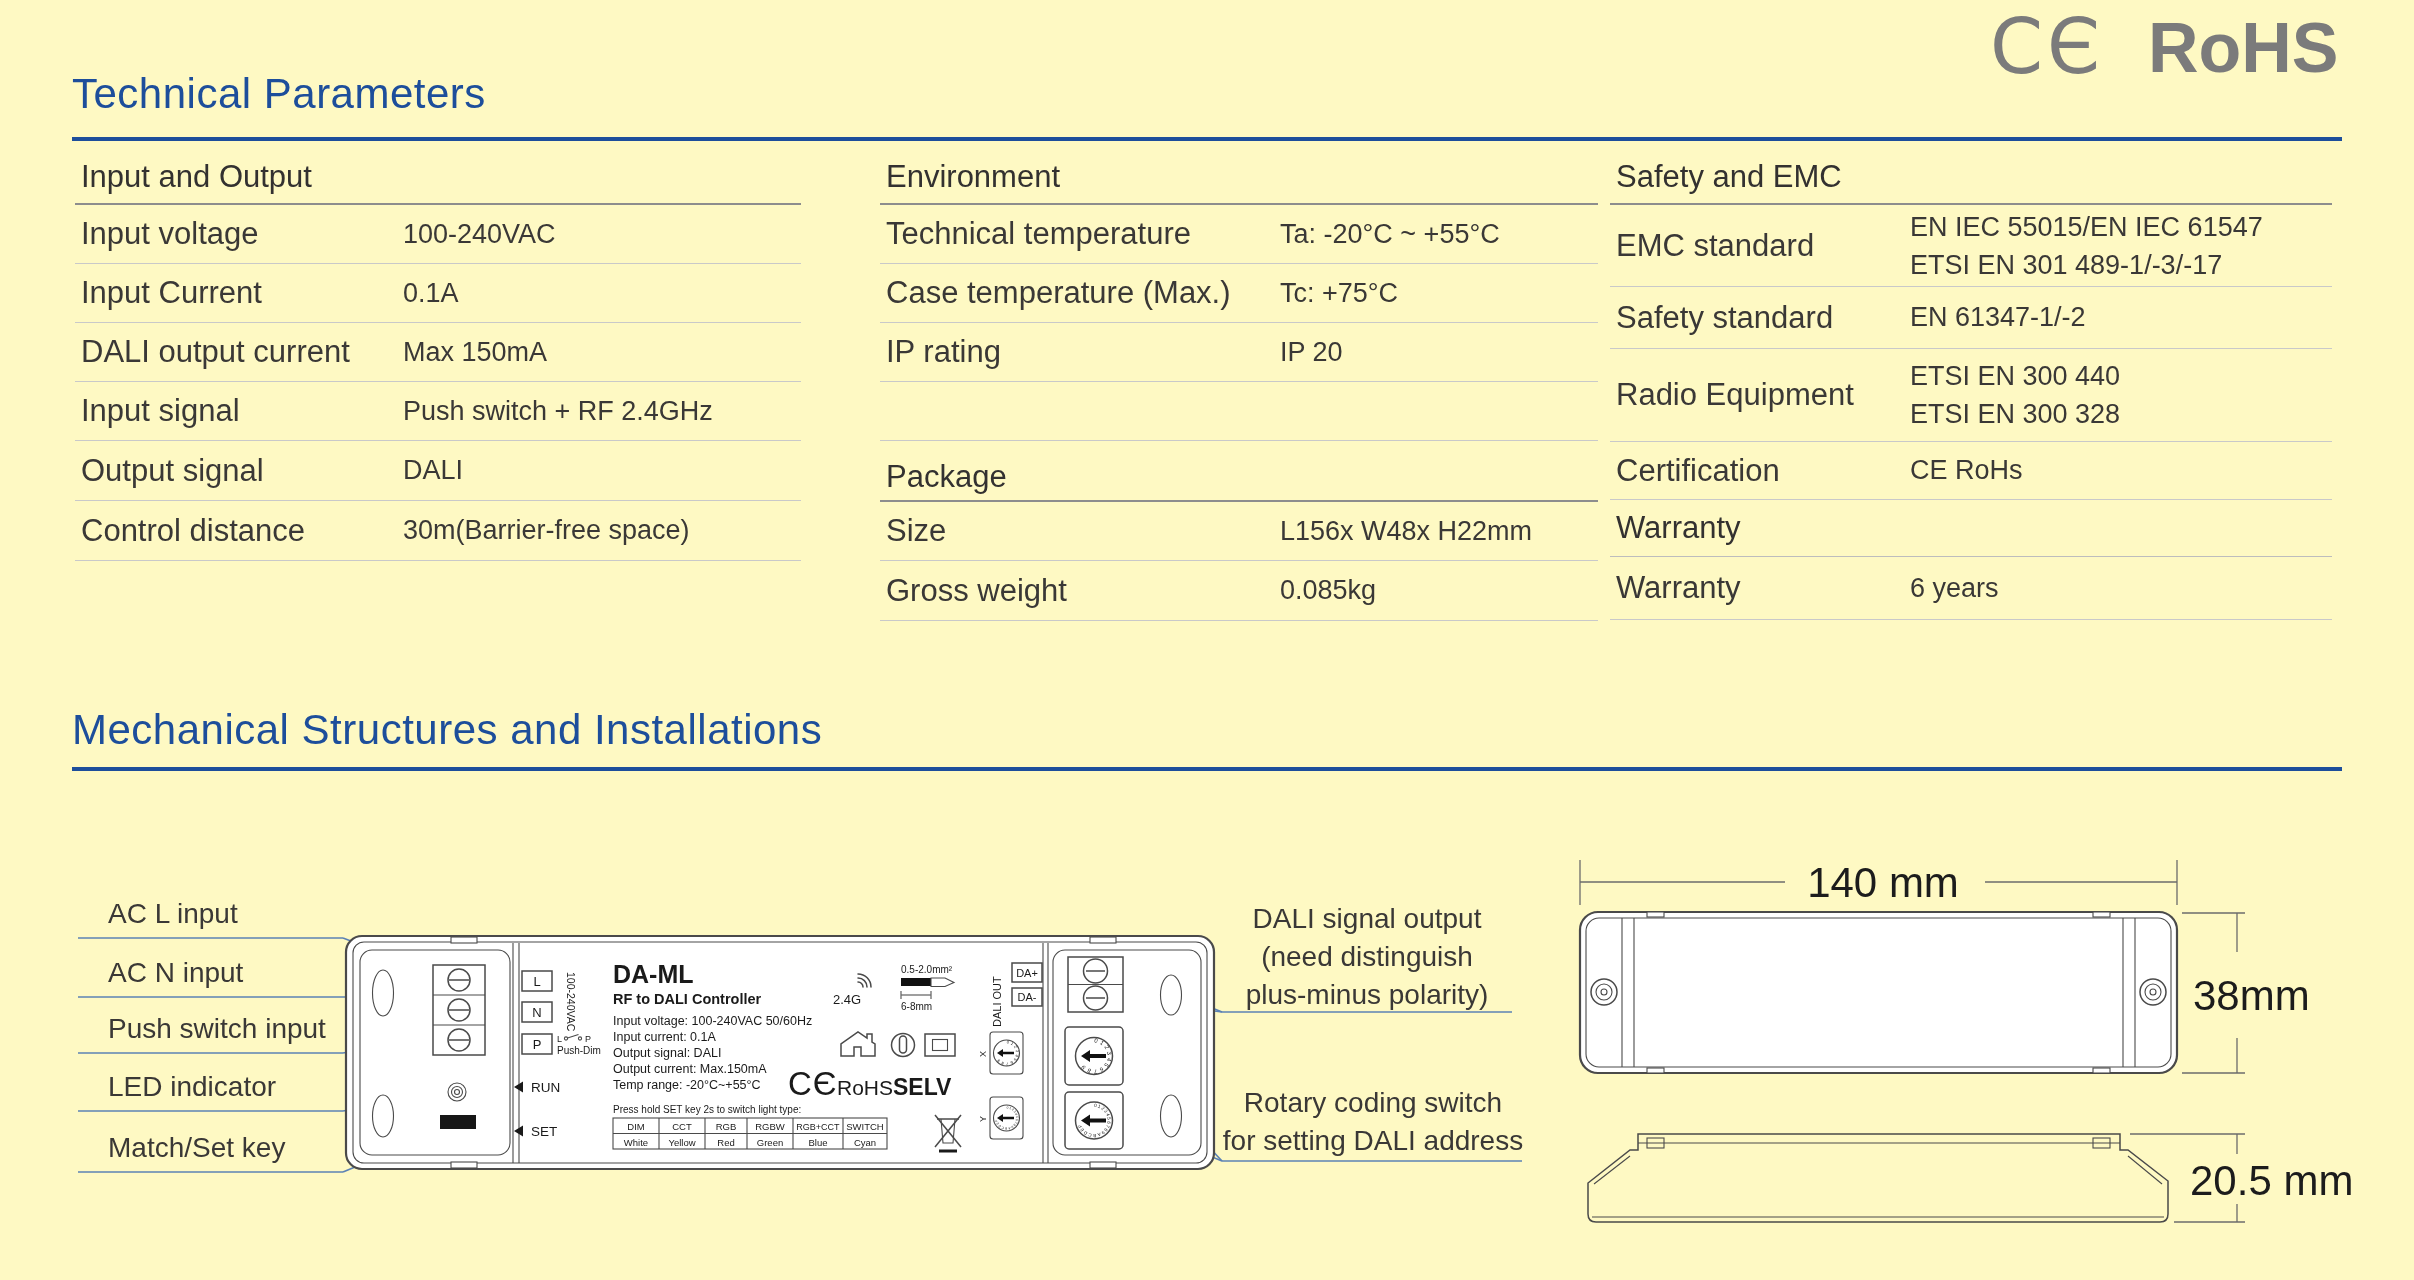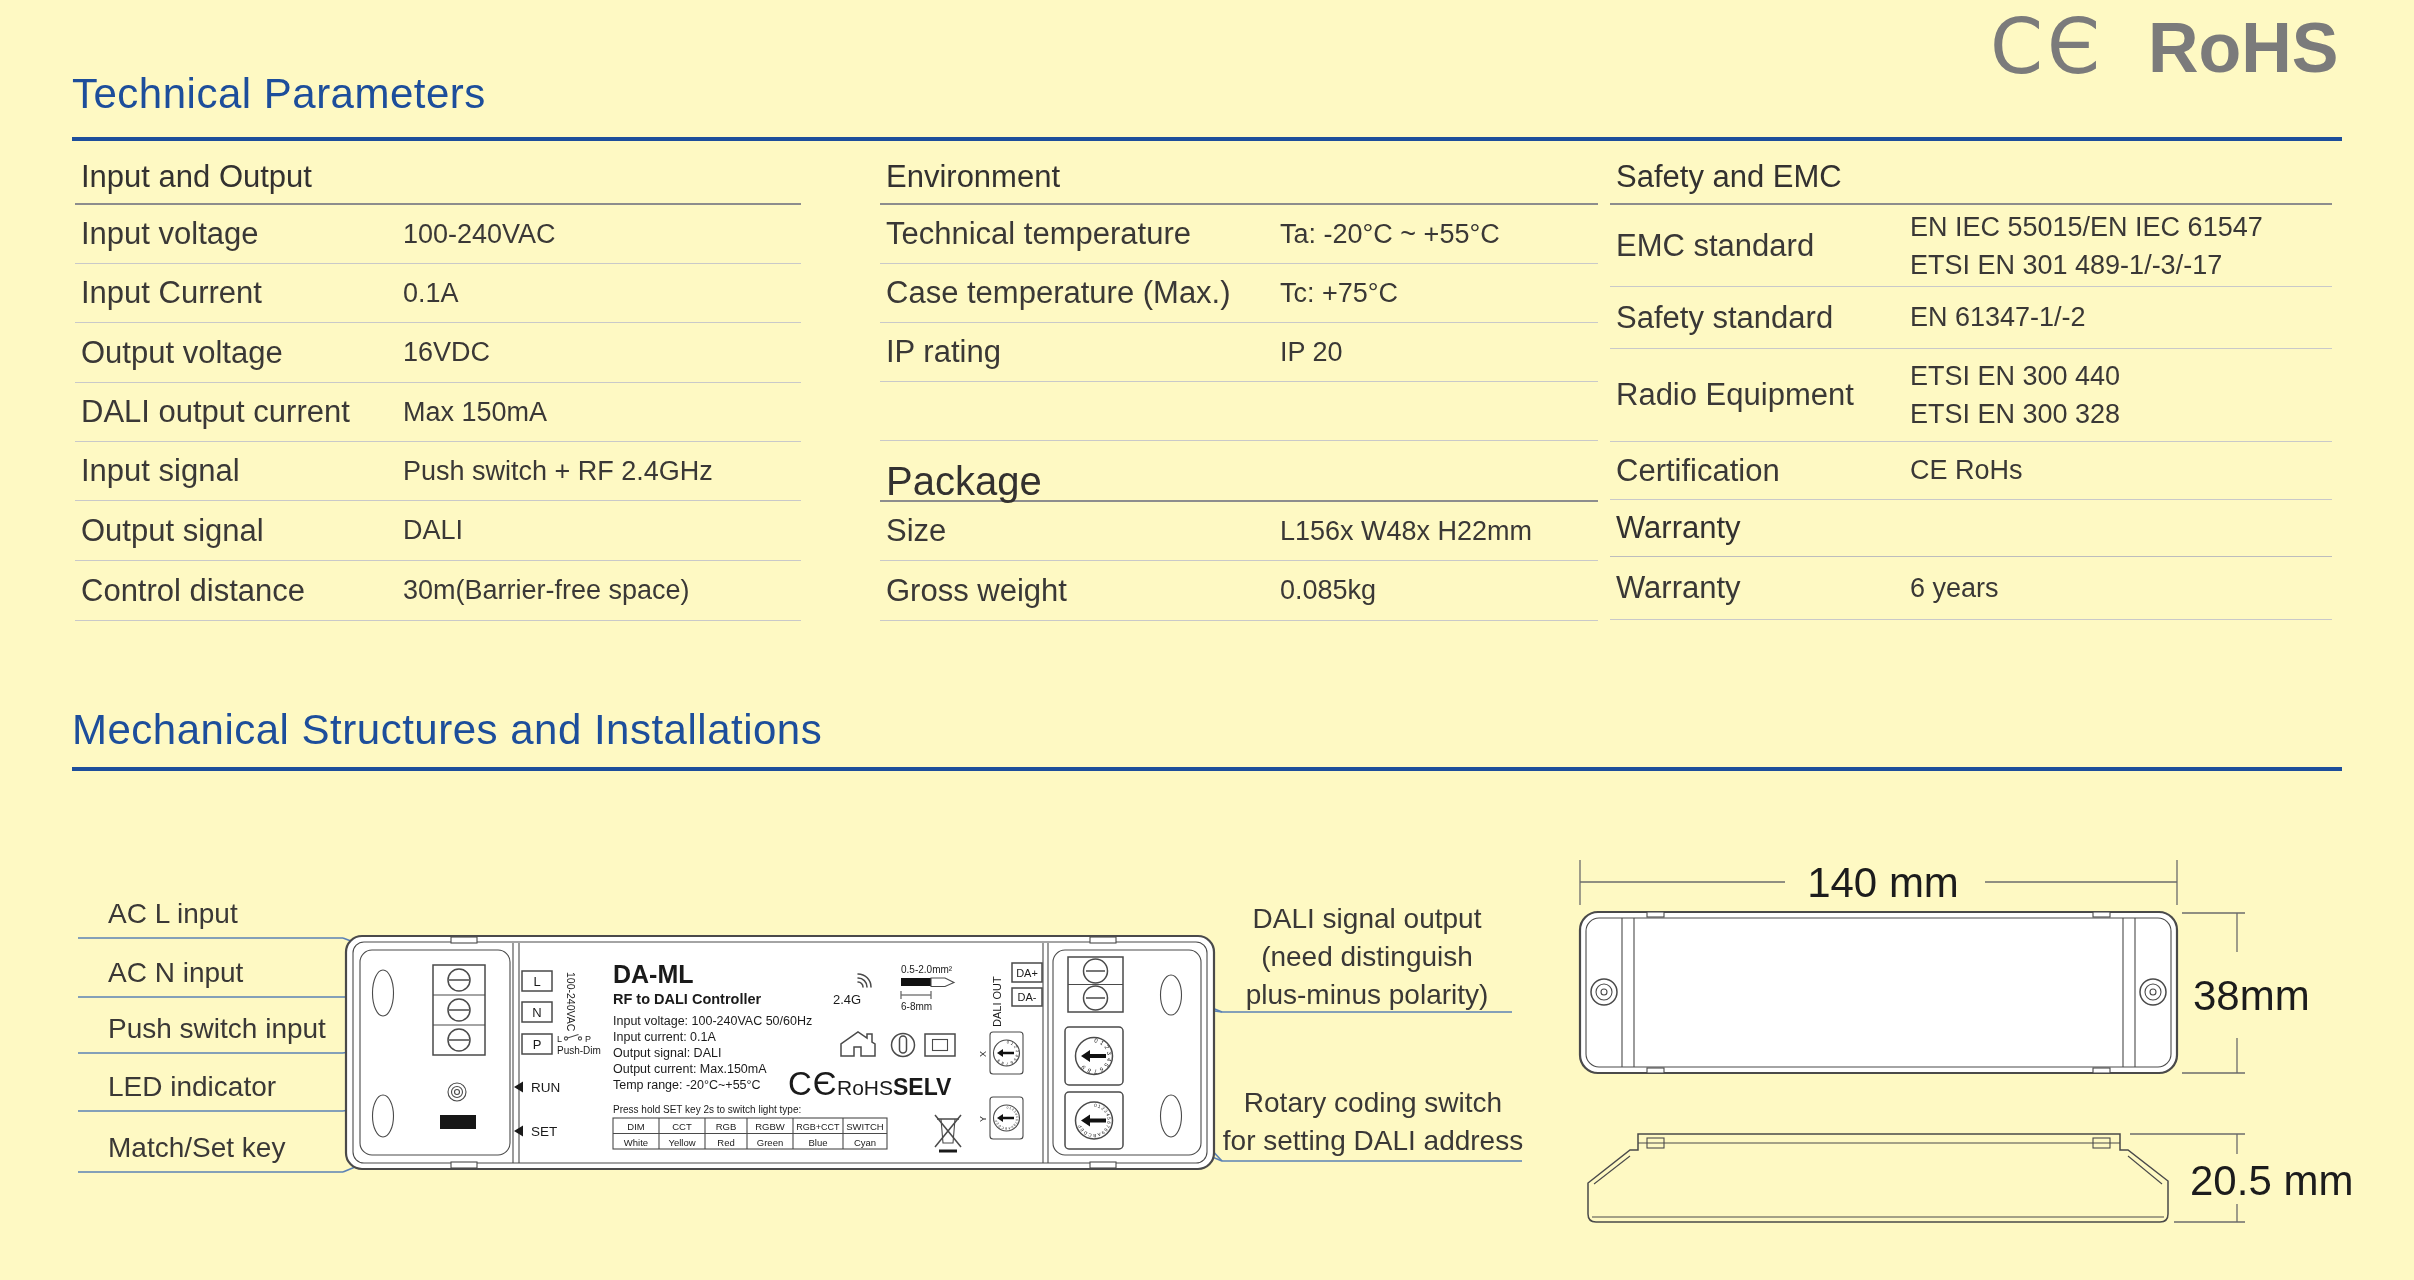--- a/index.html
+++ b/index.html
@@ -15,21 +15,21 @@
   
   .t-col{position:absolute;top:150px;}
   #col1{left:75px;width:726px;}
   #col2{left:847px;width:718px;margin-left:33px;}
   #col3{left:1610px;width:722px;}
   .t-head{box-sizing:border-box;height:55px;border-bottom:2px solid #8d8d8d;display:flex;align-items:center;
           padding-left:6px;font-size:31px;color:#333130;}
   .t-subhead{box-sizing:border-box;height:57px;border-bottom:1.5px solid #bdbdbd;display:flex;align-items:center;
           padding-left:6px;font-size:31px;color:#333130;}
   .t-subhead2{box-sizing:border-box;margin-top:18px;height:43px;border-bottom:2px solid #8d8d8d;display:flex;
-          align-items:flex-start;padding-left:6px;font-size:40px;color:#333130;}
+          align-items:flex-start;padding-left:6px;font-size:31px;color:#333130;}
   .t-row{box-sizing:border-box;position:relative;border-bottom:1.5px solid #c9c9c9;display:flex;align-items:center;}
   .h59{height:59px}.h60{height:60px}.h82{height:82px}.h62{height:62px}.h93{height:93px}.h58{height:58px}.h63{height:63px}
   .t-row .lbl{padding-left:6px;font-size:31px;white-space:nowrap;}
   .t-row .val{position:absolute;left:328px;font-size:27px;white-space:nowrap;}
   #col2 .t-row .val{left:400px;}
   #col3 .t-row .val{left:300px;}
   .val.two{line-height:38px;}
   
   .callout{position:absolute;font-size:28px;color:#3a3836;white-space:nowrap;}
   .callout.center{text-align:center;white-space:normal;line-height:38px;}
@@ -59,24 +59,20 @@
   <div class="t-col" id="col1">
     <div class="t-head">Input and Output</div>
     <div class="t-row h59">
         <div class="lbl">Input voltage</div>
         <div class="val">100-240VAC</div>
       </div>
     <div class="t-row h59">
         <div class="lbl">Input Current</div>
         <div class="val">0.1A</div>
       </div>
-    <div class="t-row h60">
-        <div class="lbl">Output voltage</div>
-        <div class="val">16VDC</div>
-      </div>
     <div class="t-row h59">
         <div class="lbl">DALI output current</div>
         <div class="val">Max 150mA</div>
       </div>
     <div class="t-row h59">
         <div class="lbl">Input signal</div>
         <div class="val">Push switch + RF 2.4GHz</div>
       </div>
     <div class="t-row h60">
         <div class="lbl">Output signal</div>

